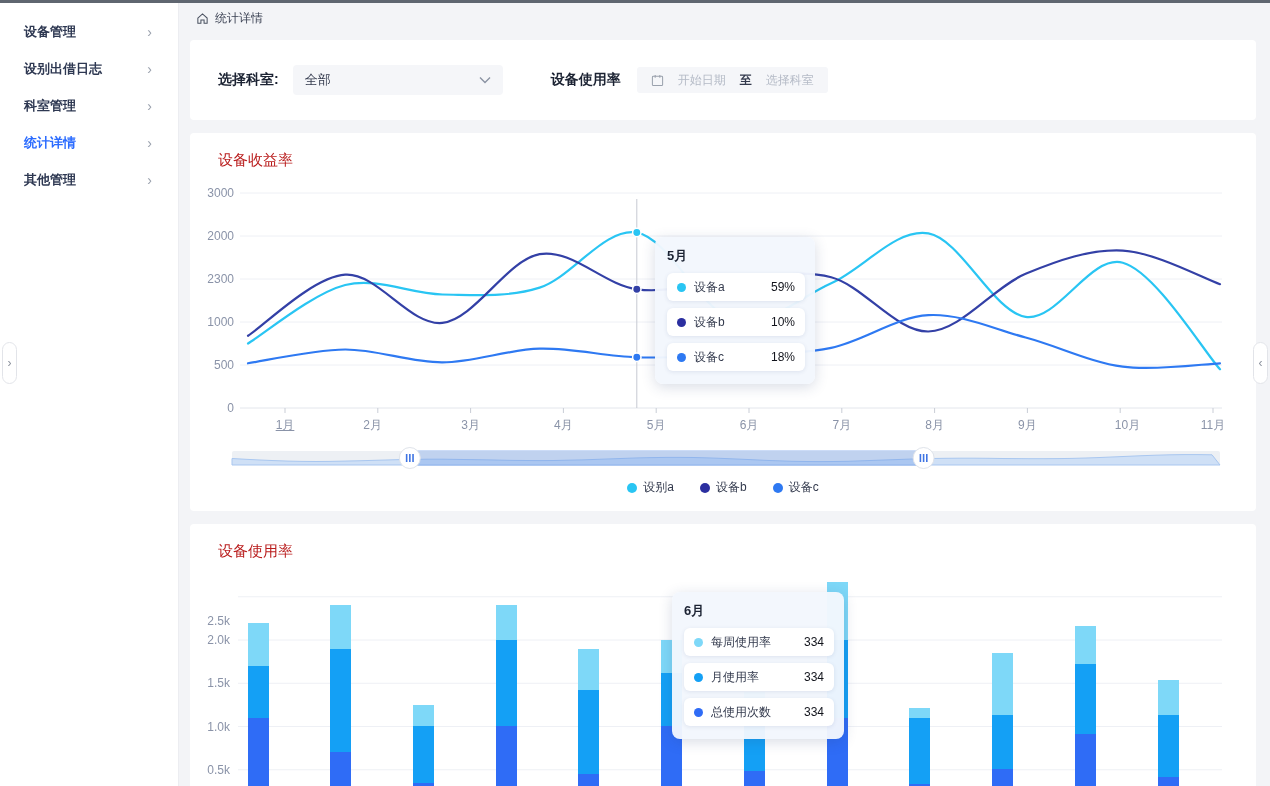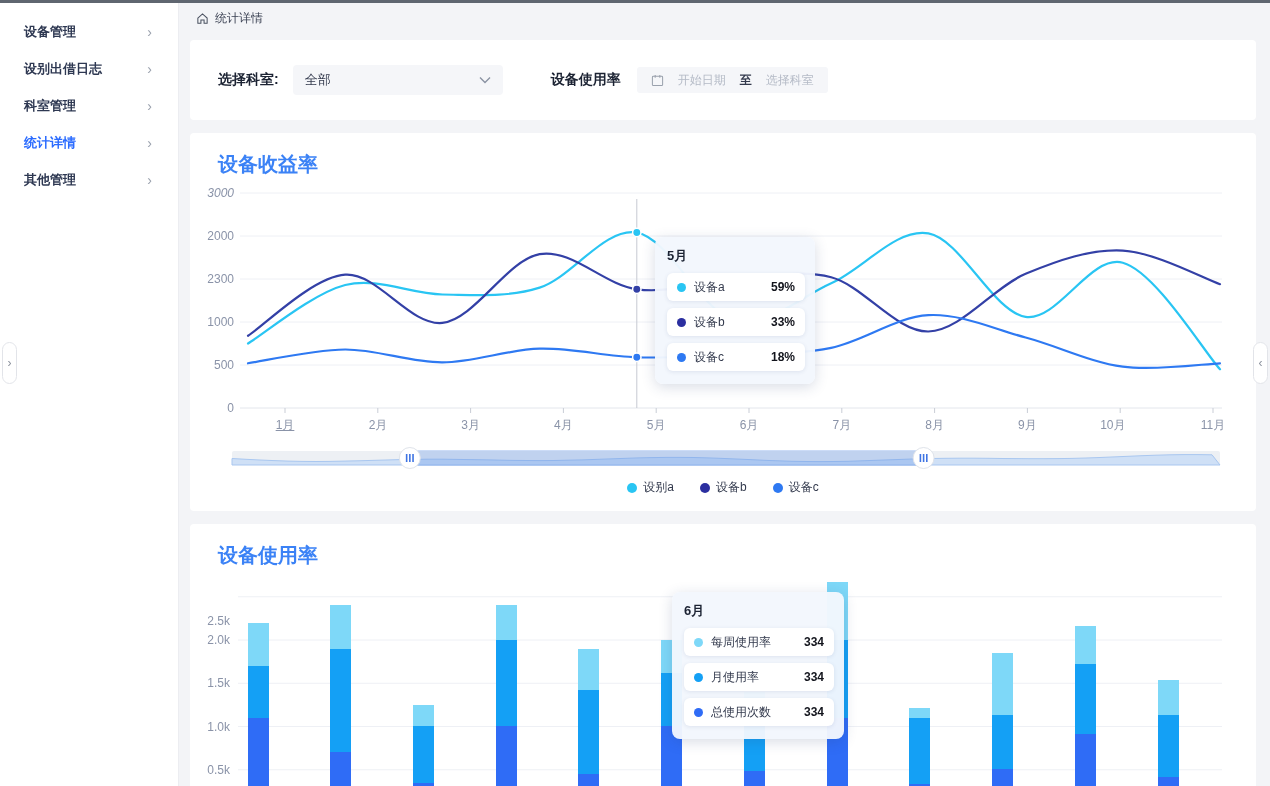--- a/index.html
+++ b/index.html
@@ -31,35 +31,35 @@
     padding:0 12px; margin-left:14px; font-size:13px; color:#333a4d; cursor:pointer; }
   .time-label { margin-left:48px; }
   .date-box { height:26px; background:#f5f6f9; border-radius:3px; margin-left:16px;
     display:flex; align-items:center; gap:14px; padding:0 14px; font-size:12px; }
   .date-box .ph { color:#b4bac6; }
   .date-box .sep { color:#333a4d; font-weight:700; }
 
   
   .chart-card1 { height:378px; }
   .chart-card2 { height:380px; }
-  .chart-title { position:absolute; top:18px; left:28px; font-size:20px;
-    font-weight:700; color:#3b82f6; }
+  .chart-title { position:absolute; top:18px; left:28px; font-size:15px;
+    font-weight:400; color:#b91c1c; }
   .axis-label { position:absolute; font-size:12px; color:#8a93a8; }
   .svg-abs { position:absolute; top:0; left:0; }
 
   
   .tooltip { position:absolute; background:rgba(243,247,253,0.96); border-radius:8px;
     box-shadow:0 3px 14px rgba(40,60,110,0.18); padding:10px 10px 6px 12px; z-index:6; }
   .tt-title { font-size:13px; font-weight:700; color:#1c2333; margin-bottom:8px; }
   .tt-row { width:138px; height:28px; background:#fff; border-radius:6px;
     box-shadow:0 1px 4px rgba(31,53,105,0.10); display:flex; align-items:center;
     gap:8px; padding:0 10px; margin-bottom:7px; }
   .tt-row .dot { width:9px; height:9px; border-radius:50%; flex:0 0 9px; }
   .tt-row .n { font-size:12px; color:#333a4d; flex:1; white-space:nowrap; }
-  .tt-row .v { font-size:12px; font-weight:700; color:#12141c; }
+  .tt-row .v { font-size:12px; font-weight:400; color:#12141c; }
 
   
   .legend { position:absolute; left:0; right:0; top:346px; display:flex;
     justify-content:center; gap:26px; }
   .lg-item { display:flex; align-items:center; gap:6px; font-size:12px;
     color:#333a4d; cursor:pointer; }
   .lg-item .dot { width:10px; height:10px; border-radius:50%; }
 
   
   .bar { position:absolute; width:21px; display:flex; flex-direction:column; cursor:pointer; }
@@ -158,47 +158,47 @@
           <circle cx="446.8" cy="99.56" r="4.2" fill="#29c5f3" stroke="#fff" stroke-width="1.5"></circle>
           <circle cx="446.8" cy="156.32" r="4.2" fill="#3340a6" stroke="#fff" stroke-width="1.5"></circle>
           <circle cx="446.8" cy="224.26" r="4.2" fill="#2e79f2" stroke="#fff" stroke-width="1.5"></circle>
         </svg>
       <div id="line-ylabels">
           <span class="axis-label" style="left: 8px; top: 268px; width: 36px; text-align: right;">0</span>
           <span class="axis-label" style="left: 8px; top: 225px; width: 36px; text-align: right;">500</span>
           <span class="axis-label" style="left: 8px; top: 182px; width: 36px; text-align: right;">1000</span>
           <span class="axis-label" style="left: 8px; top: 139px; width: 36px; text-align: right;">2300</span>
           <span class="axis-label" style="left: 8px; top: 96px; width: 36px; text-align: right;">2000</span>
-          <span class="axis-label" style="left: 8px; top: 53px; width: 36px; text-align: right; font-style: italic;">3000</span>
+          <span class="axis-label" style="left: 8px; top: 53px; width: 36px; text-align: right;">3000</span>
         </div>
       <div id="line-xlabels">
           <span class="axis-label" style="left: 75px; top: 284px; width: 40px; text-align: center; text-decoration: underline;">1月</span>
-          <span class="axis-label" style="left: 168px; top: 284px; width: 40px; text-align: center;">2月</span>
+          <span class="axis-label" style="left: 152px; top: 284px; width: 40px; text-align: right;">2月</span>
           <span class="axis-label" style="left: 260.6px; top: 284px; width: 40px; text-align: center;">3月</span>
           <span class="axis-label" style="left: 353.4px; top: 284px; width: 40px; text-align: center;">4月</span>
           <span class="axis-label" style="left: 446.2px; top: 284px; width: 40px; text-align: center;">5月</span>
           <span class="axis-label" style="left: 539px; top: 284px; width: 40px; text-align: center;">6月</span>
           <span class="axis-label" style="left: 631.8px; top: 284px; width: 40px; text-align: center;">7月</span>
           <span class="axis-label" style="left: 724.6px; top: 284px; width: 40px; text-align: center;">8月</span>
           <span class="axis-label" style="left: 817.4px; top: 284px; width: 40px; text-align: center;">9月</span>
-          <span class="axis-label" style="left: 910.2px; top: 284px; width: 40px; text-align: left;">10月</span>
+          <span class="axis-label" style="left: 910.2px; top: 284px; width: 40px; text-align: right;">10月</span>
           <span class="axis-label" style="left: 1003px; top: 284px; width: 40px; text-align: center;">11月</span>
         </div>
 
       <div class="tooltip" style="left:465px; top:104px;">
         <div class="tt-title">5月</div>
         <div class="tt-row">
           <span class="dot" style="background: rgb(41, 197, 243);"></span>
           <span class="n">设备a</span>
           <span class="v">59%</span>
         </div>
         <div class="tt-row">
           <span class="dot" style="background: rgb(43, 47, 160);"></span>
           <span class="n">设备b</span>
-          <span class="v">33%</span>
+          <span class="v">10%</span>
         </div>
         <div class="tt-row">
           <span class="dot" style="background: rgb(46, 121, 242);"></span>
           <span class="n">设备c</span>
           <span class="v">18%</span>
         </div>
       </div>
 
       <svg id="zoom-svg" class="svg-abs" style="top:312px;" width="1066" height="32">
           <rect x="42" y="6" width="988" height="14" rx="2" fill="#edf0f4"></rect>

